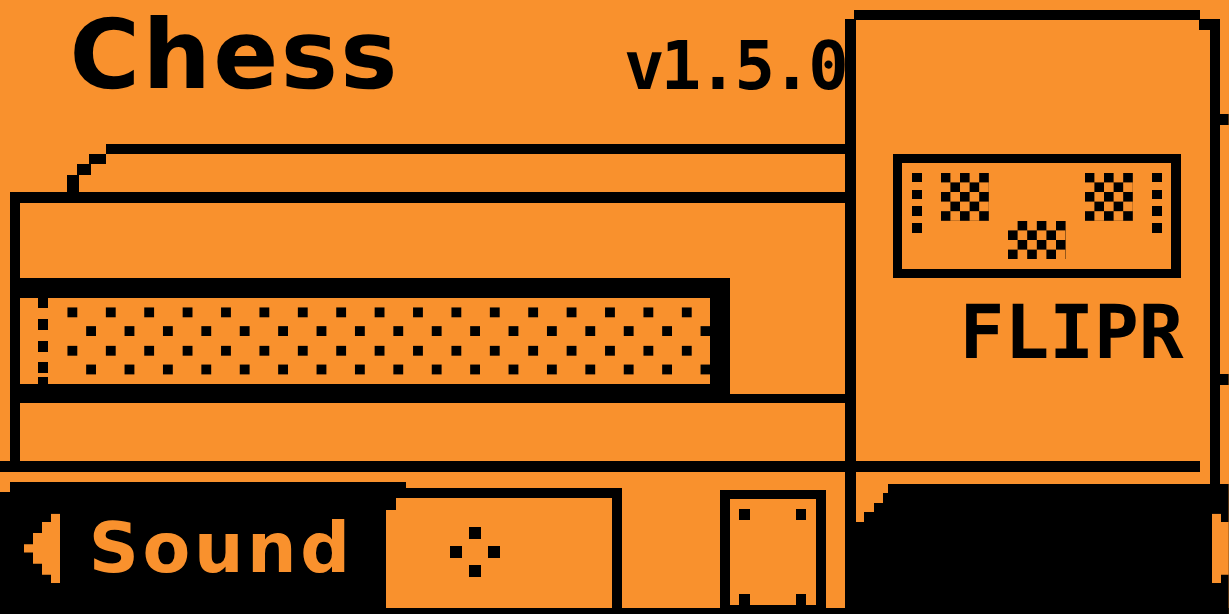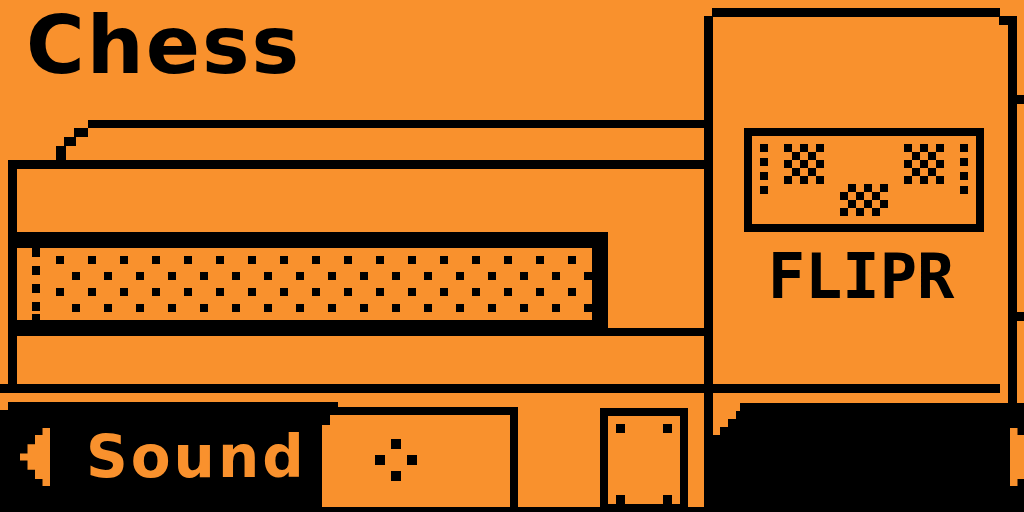--- a/index.html
+++ b/index.html
@@ -5,30 +5,30 @@
   :root { --bg:#F9912D; --fg:#000000; }
   html,body { margin:0; padding:0; background:var(--bg); }
   #screen {
     position:relative; width:1024px; height:512px;
     background:var(--bg); overflow:hidden;
     font-family:"DejaVu Sans", sans-serif;
   }
   #art { position:absolute; left:0; top:0; z-index:1; }
   .art { fill:var(--fg); }
   .frame { fill:none; stroke:var(--fg); stroke-width:8px; }
-  .txt { position:absolute; z-index:2; color:var(--fg); line-height:1; white-space:nowrap; }
+  .txt { position:absolute; z-index:2; color:var(--fg); line-height:1; white-space:nowrap;margin-left:32px; }
   .title { left:26px; top:6px; font-weight:bold; font-size:80px; letter-spacing:2px; }
   .version { left:488px; top:28px; font-family:"DejaVu Sans Mono", monospace; font-weight:bold; font-size:56px; letter-spacing:-3px; }
   .devlabel { left:706px; top:246px; width:310px; text-align:center; font-family:"DejaVu Sans Mono", monospace; font-weight:bold; font-size:62px; }
   .btn {
     position:absolute; z-index:2; display:flex; align-items:center;
     color:var(--bg); font-weight:bold; font-size:58px; letter-spacing:3px;
     background:transparent;
   }
-  .btn-sound { left:0; top:402px; width:324px; height:110px; padding-left:20px; gap:36px; }
+  .btn-sound { left:0; top:402px; width:324px; height:110px; padding-left:20px; gap:24px; }
   .btn-silent { left:712px; top:403px; width:312px; height:109px; justify-content:center; padding-right:36px; }
   .arrow { width:30px; height:58px; background:var(--bg); flex:0 0 auto; }
   .arrow-left { clip-path:polygon(100% 0%,100% 100%,75% 100%,75% 88%,50% 88%,50% 72%,25% 72%,25% 56%,0% 56%,0% 44%,25% 44%,25% 28%,50% 28%,50% 12%,75% 12%,75% 0%); }
   .arrow-right { position:absolute; right:20px; top:25px;
     clip-path:polygon(0% 0%,25% 0%,25% 12%,50% 12%,50% 28%,75% 28%,75% 44%,100% 44%,100% 56%,75% 56%,75% 72%,50% 72%,50% 88%,25% 88%,25% 100%,0% 100%); }
   .ok-area { position:absolute; z-index:3; left:322px; top:415px; width:188px; height:92px; background:transparent; }
 </style>
 </head>
 <body>
 
@@ -115,20 +115,21 @@
         <rect x="663" y="424" width="9" height="9"></rect>
         <rect x="616" y="495" width="9" height="9"></rect>
         <rect x="663" y="495" width="9" height="9"></rect>
       </g>
       <rect x="0" y="507" width="1024" height="5"></rect>
       <path d="M740 403 H1024 V512 H712 V435 H720 V427 H728 V419 H736 V411 H740 Z"></path>
     </g>
   </svg>
 
   <div class="txt title">Chess</div>
+  <div class="txt version">v1.5.0</div>
   <div class="txt devlabel">FLIPR</div>
 
   <div class="btn btn-sound">
     <span class="arrow arrow-left"></span>
     <span>Sound</span>
   </div>
 
   <div class="ok-area"></div>
 
   <div class="btn btn-silent">

